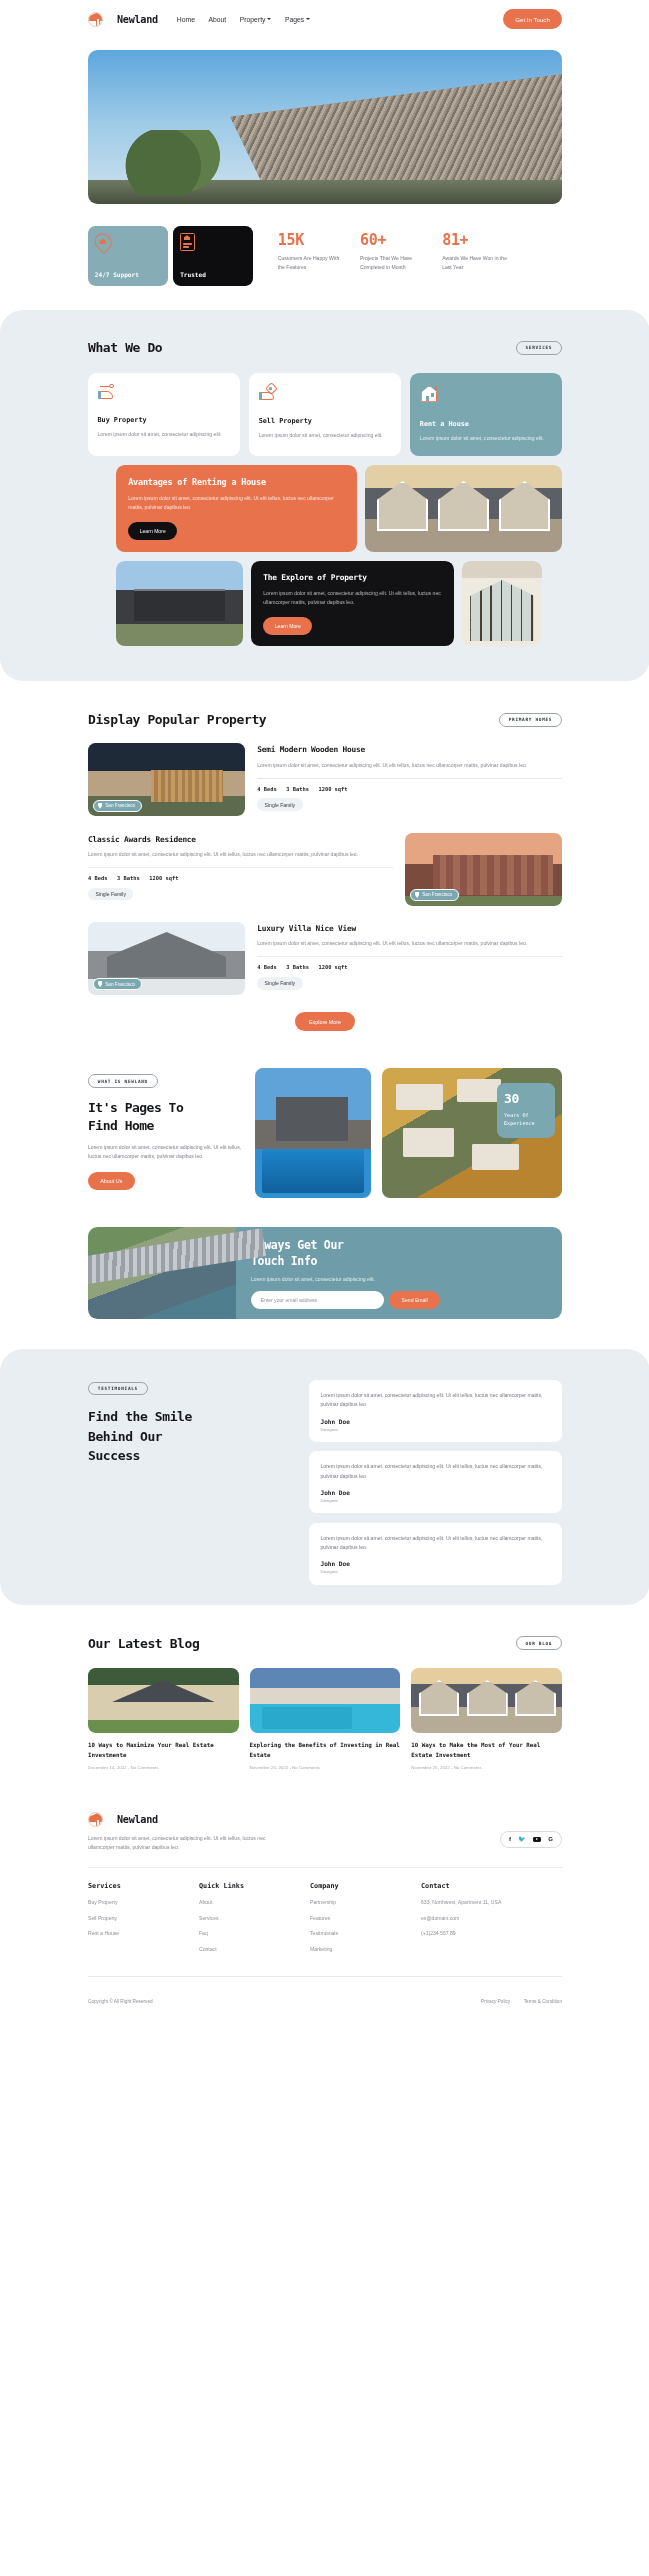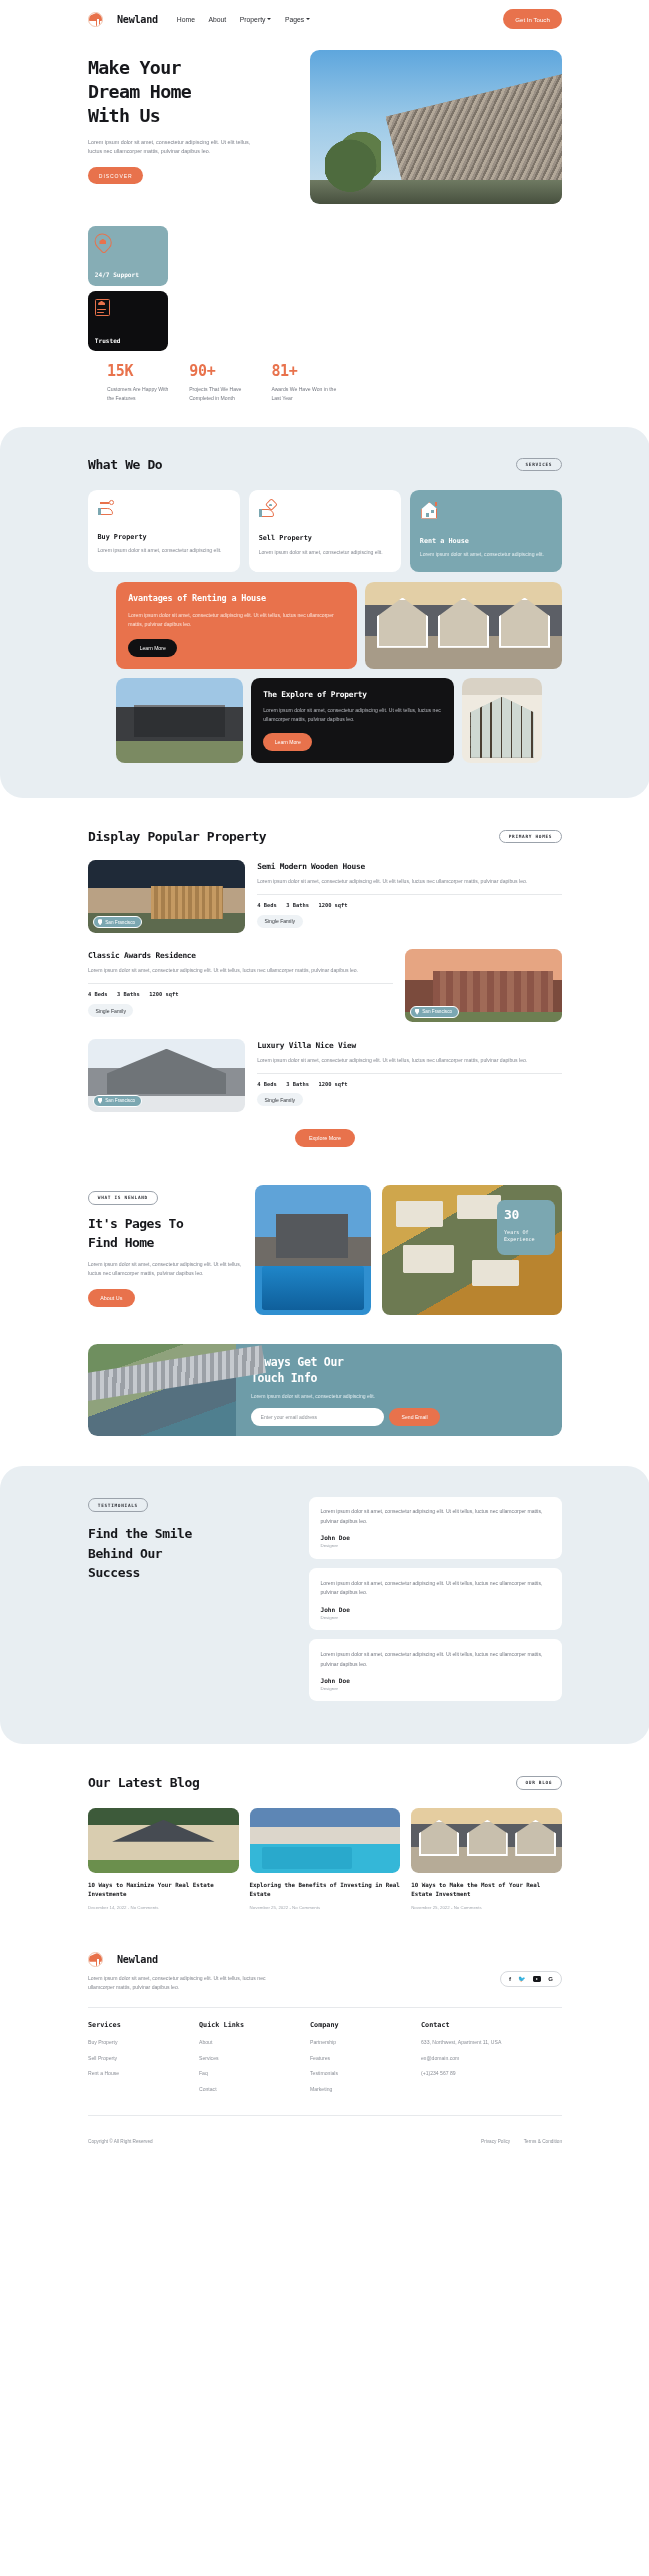--- a/index.html
+++ b/index.html
@@ -85,21 +85,21 @@
     background: linear-gradient(180deg, #6f7a62, #47503e);
   }
   .hero-img .tree {
     position: absolute; left: 6%; bottom: 6%; width: 22%; height: 42%;
     background: radial-gradient(circle at 45% 55%, #4e6b3e 0 55%, transparent 56%),
                 radial-gradient(circle at 65% 40%, #5f7d48 0 45%, transparent 46%);
   }
 
   
   .stats { padding: 4.1px 0 17.6px; }
-  .stats .wrap { display: flex; align-items: stretch; gap: 5.4px; flex-direction: column; }
+  .stats .wrap { display: flex; align-items: stretch; gap: 5.4px; }
   .feat-card {
     width: 80px; height: 60px; border-radius: 7.4px; padding: 7.4px 6.8px;
     display: flex; flex-direction: column; justify-content: space-between;
   }
   .feat-card.teal { background: #86adb5; }
   .feat-card.dark { background: #0d0d0f; }
   .feat-card .label {
     font-family: "DejaVu Sans Mono", monospace;
     font-size: 6.1px; font-weight: bold; color: #ffffff;
   }
@@ -352,21 +352,21 @@
     width: 133px; height: 17.6px; border-radius: 9.5px; border: none; outline: none;
     padding: 0 9.5px; font-size: 5.1px; color: #55585d; font-family: "Liberation Sans", sans-serif;
   }
   .nl-form input::placeholder { color: #8e9297; }
   .nl-form button {
     background: #e8724c; color: #fff; border: none; border-radius: 9.5px;
     height: 17.6px; padding: 0 12.2px; font-size: 5.1px; cursor: pointer;
   }
 
   
-  .testi { background: #e8eef2; border-radius: 23px; padding: 31px 0 43px; }
+  .testi { background: #e8eef2; border-radius: 23px; padding: 31px 0 20px; }
   .testi .wrap { display: flex; gap: 23px; align-items: flex-start; }
   .testi-left { width: 198px; }
   .testi-left h2 {
     font-family: "DejaVu Sans Mono", monospace;
     font-size: 13px; font-weight: bold; line-height: 1.5; letter-spacing: -0.4px;
     color: #17181c; margin-top: 12.2px;
   }
   .testi-right { flex: 1; display: flex; flex-direction: column; gap: 9.5px; }
   .t-card { background: #fff; border-radius: 7.4px; padding: 10.8px 11.5px 10.2px; }
   .t-card p { font-size: 5.1px; line-height: 1.85; color: #737780; }
@@ -460,29 +460,20 @@
           <span>Pages</span>
           <i class="caret"></i>
         </a>
     </nav>
     <button class="cta-btn">Get In Touch</button>
   </div>
 </header>
 
 <section class="hero">
   <div class="wrap">
-    <div class="hero-left">
-      <h1 class="hero-title">
-        <span>Make Your</span><br>
-        <span>Dream Home</span><br>
-        <span>With Us</span>
-      </h1>
-      <p class="hero-sub">Lorem ipsum dolor sit amet, consectetur adipiscing elit. Ut elit tellus, luctus nec ullamcorper mattis, pulvinar dapibus leo.</p>
-      <button class="btn-pill">DISCOVER</button>
-    </div>
     <div class="hero-img">
       <div class="bldg"></div>
         <div class="grnd"></div>
         <div class="tree"></div>
     </div>
   </div>
 </section>
 
 <section class="stats">
   <div class="wrap">
@@ -501,21 +492,21 @@
           <div class="ln" style="top:13px;width:6.1px;"></div>
       </div>
       <div class="label">Trusted</div>
     </div>
     <div class="stat-group">
       <div class="stat">
         <div class="num">15K</div>
         <div class="desc">Customers Are Happy With the Features</div>
       </div>
       <div class="stat">
-        <div class="num">90+</div>
+        <div class="num">60+</div>
         <div class="desc">Projects That We Have Completed in Month</div>
       </div>
       <div class="stat">
         <div class="num">81+</div>
         <div class="desc">Awards We Have Won in the Last Year</div>
       </div>
     </div>
   </div>
 </section>
 

